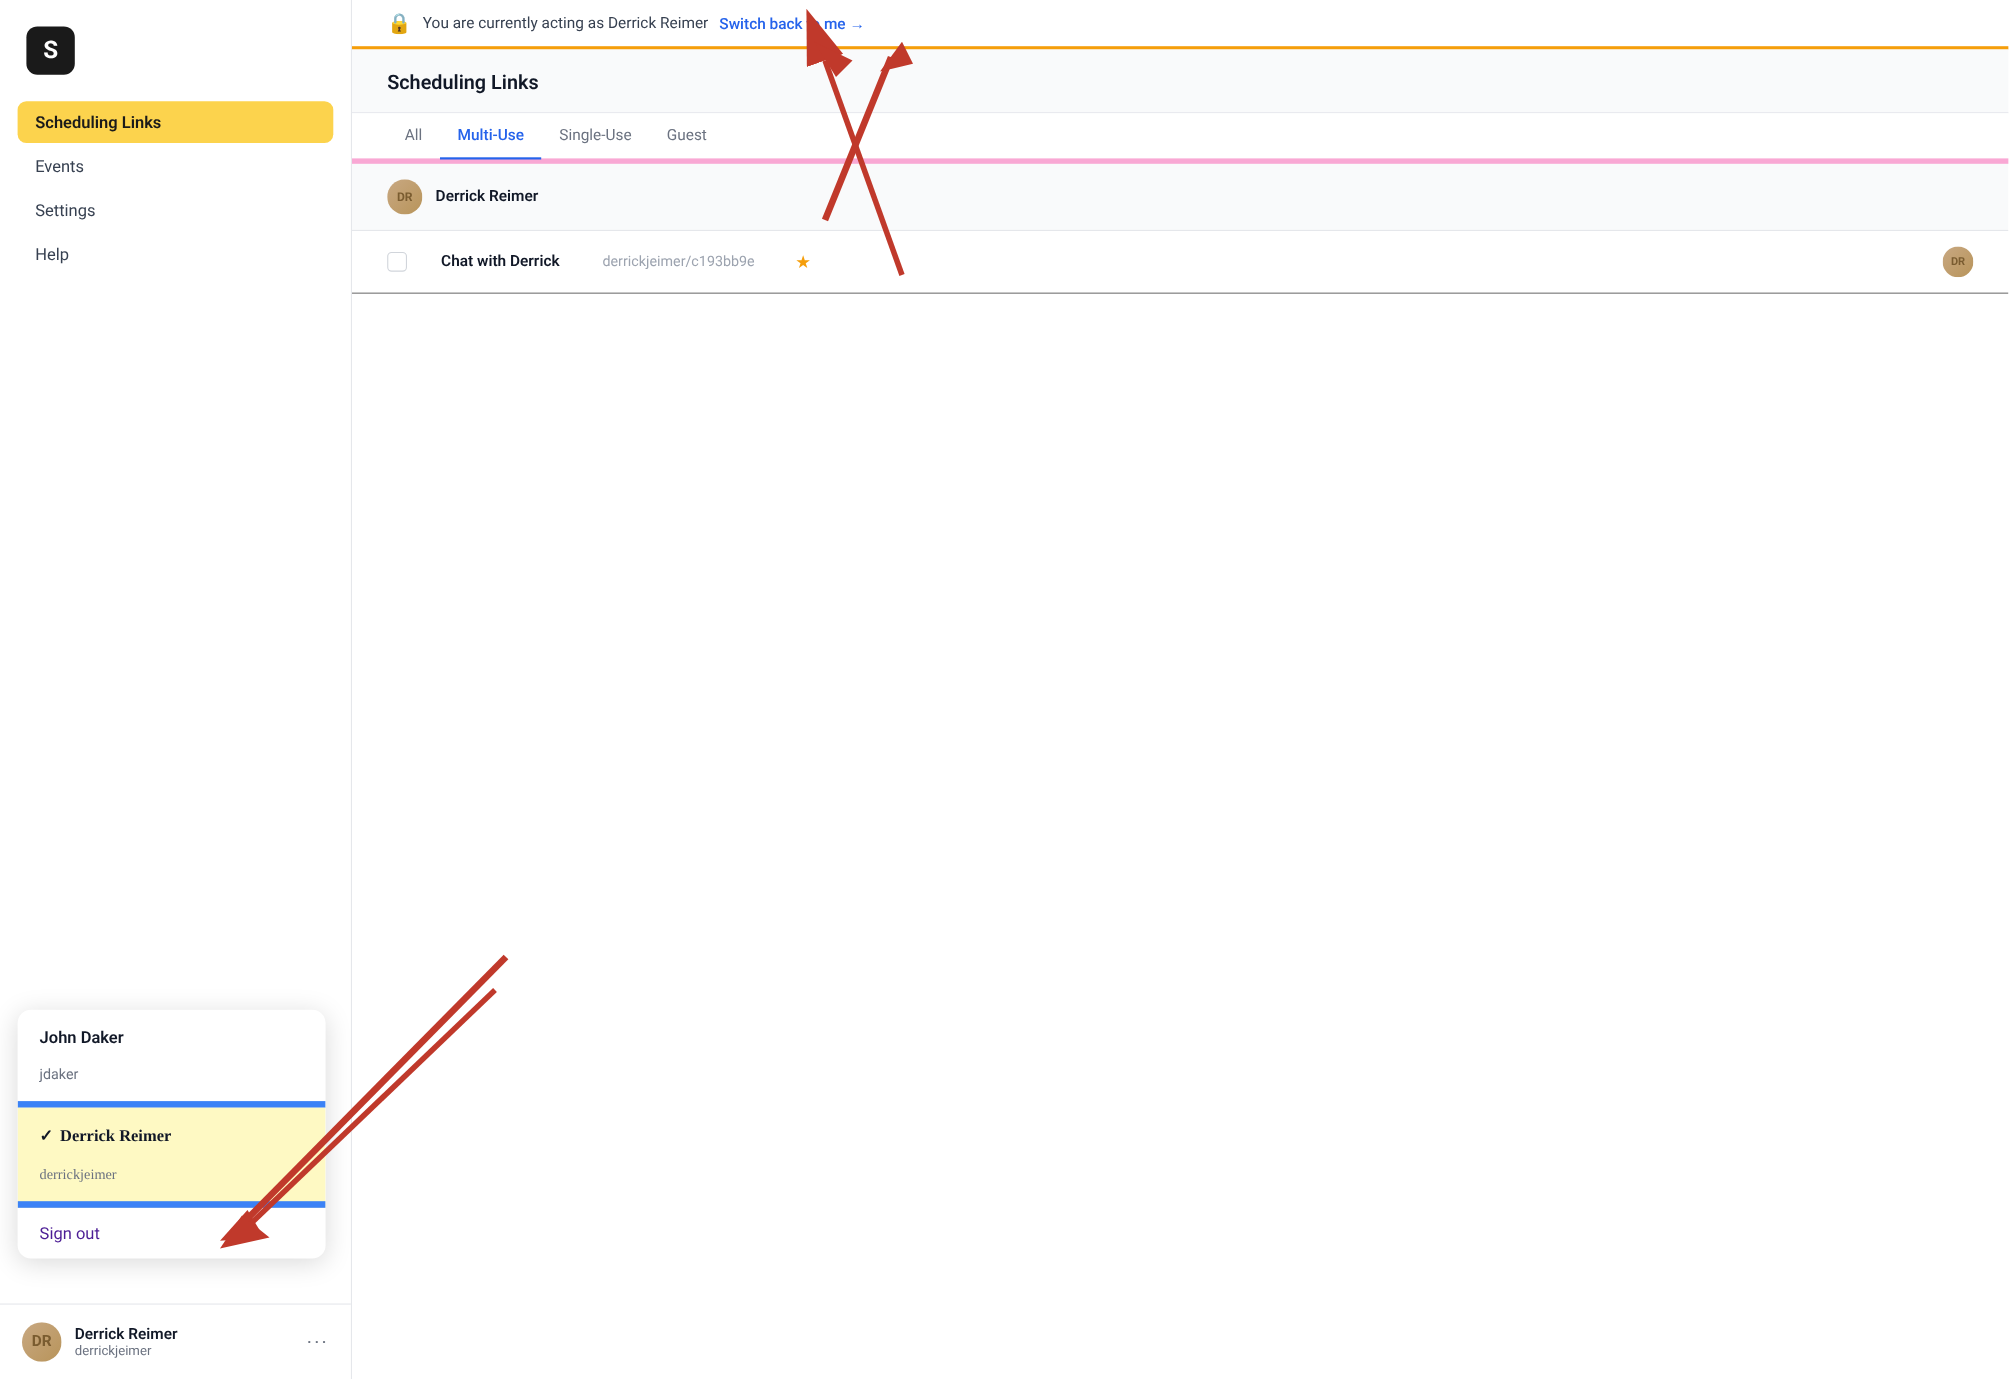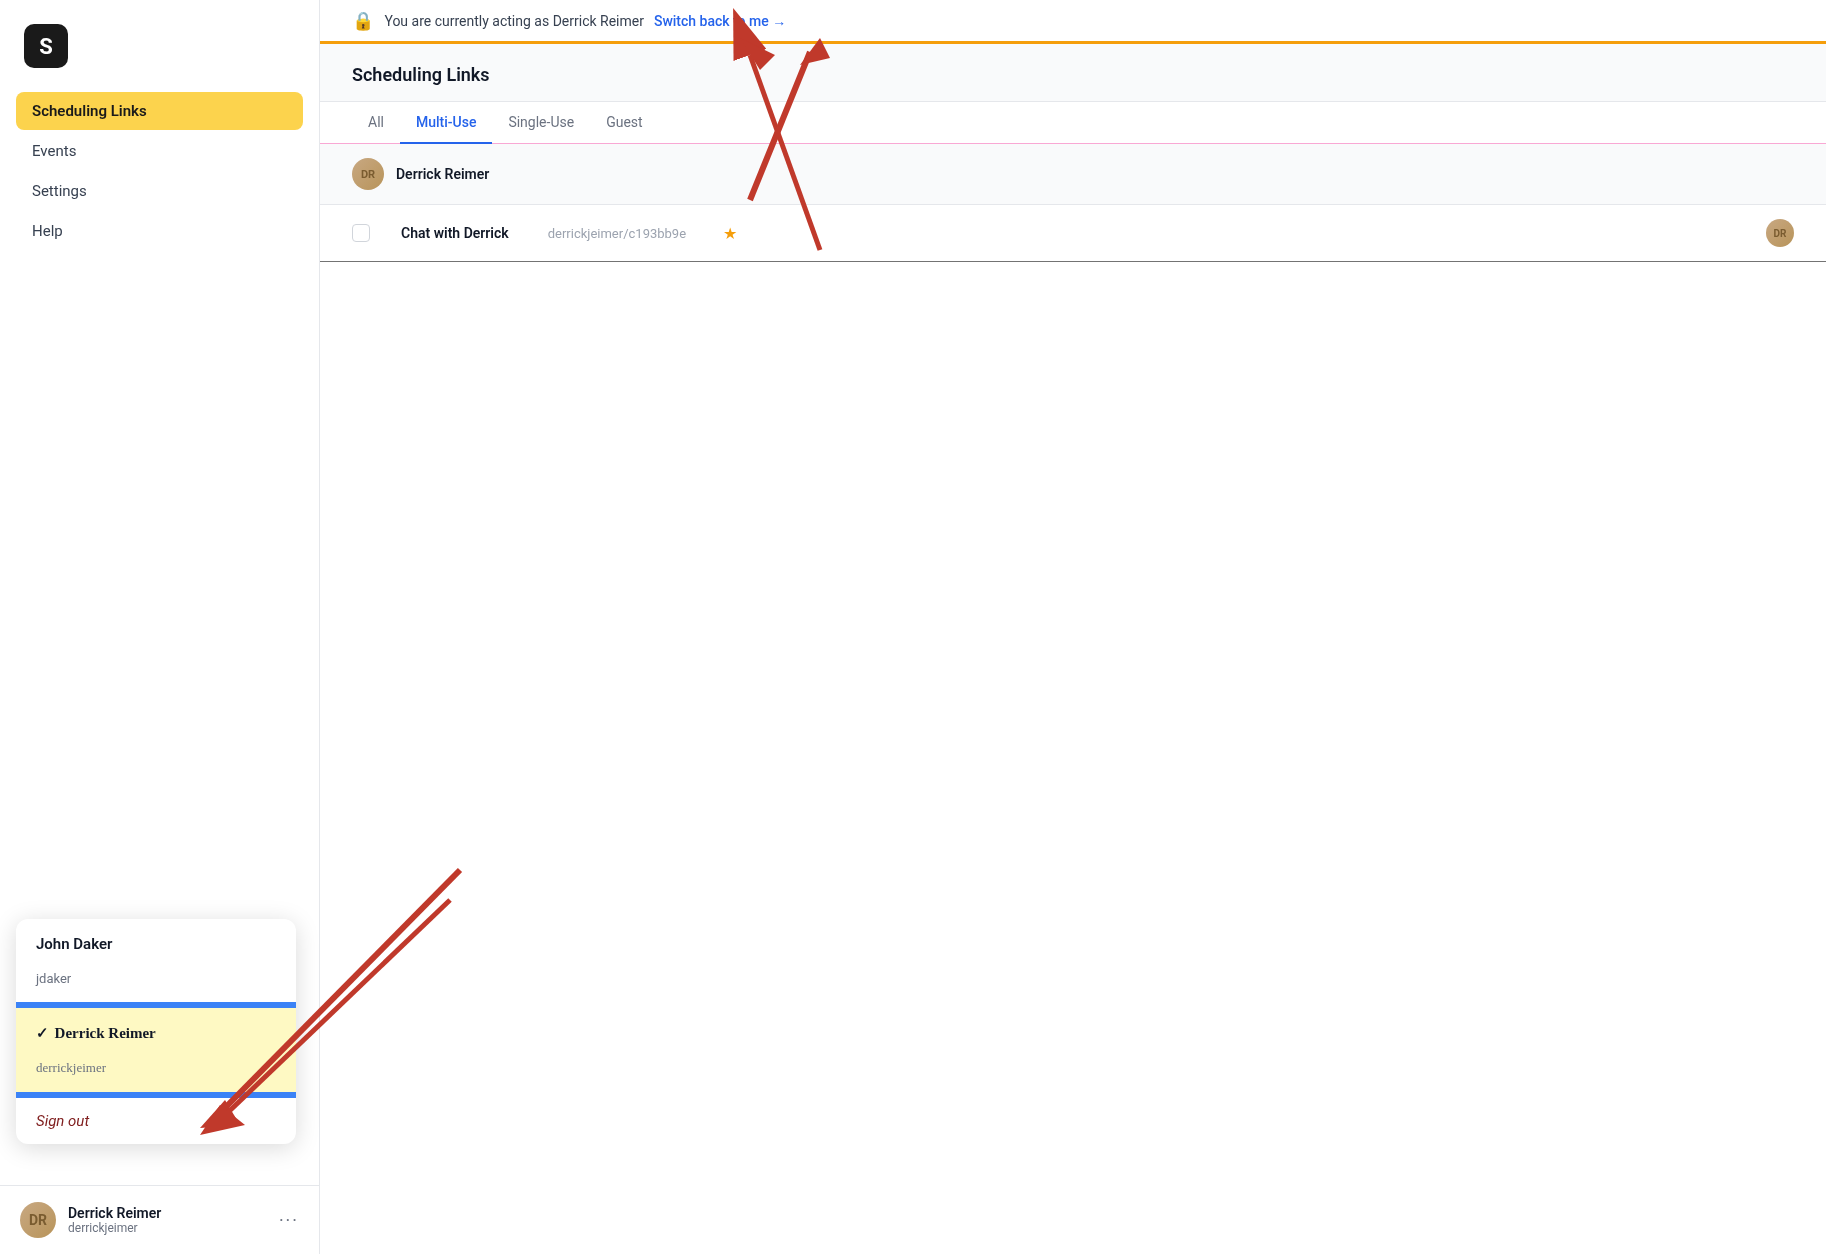--- a/index.html
+++ b/index.html
@@ -82,23 +82,22 @@
     }
     .popup-check {
       display: inline-block;
       margin-right: 6px;
       font-size: 15px;
       font-weight: 700;
     }
     .popup-signout {
       padding: 14px 20px;
       font-size: 15px;
-      color: #7f1d1d;
-      cursor: pointer;
-      font-style: italic;
+      color: #4c1d95;
+      cursor: pointer;
     }
 
     
     .sidebar-user-bar {
       display: flex;
       align-items: center;
       padding: 16px 20px;
       border-top: 1px solid #e5e7eb;
       cursor: pointer;
       gap: 12px;
@@ -169,21 +168,21 @@
       font-weight: 600;
       color: #111827;
     }
 
     
     .tabs {
       display: flex;
       gap: 0;
       padding: 0 32px;
       background: #fff;
-      border-bottom: 1px solid #f9a8d4;
+      border-bottom: 5px solid #f9a8d4;
     }
     .tab {
       padding: 12px 16px;
       font-size: 14px;
       color: #6b7280;
       cursor: pointer;
       border-bottom: 2px solid transparent;
       margin-bottom: -1px;
     }
     .tab.active {

